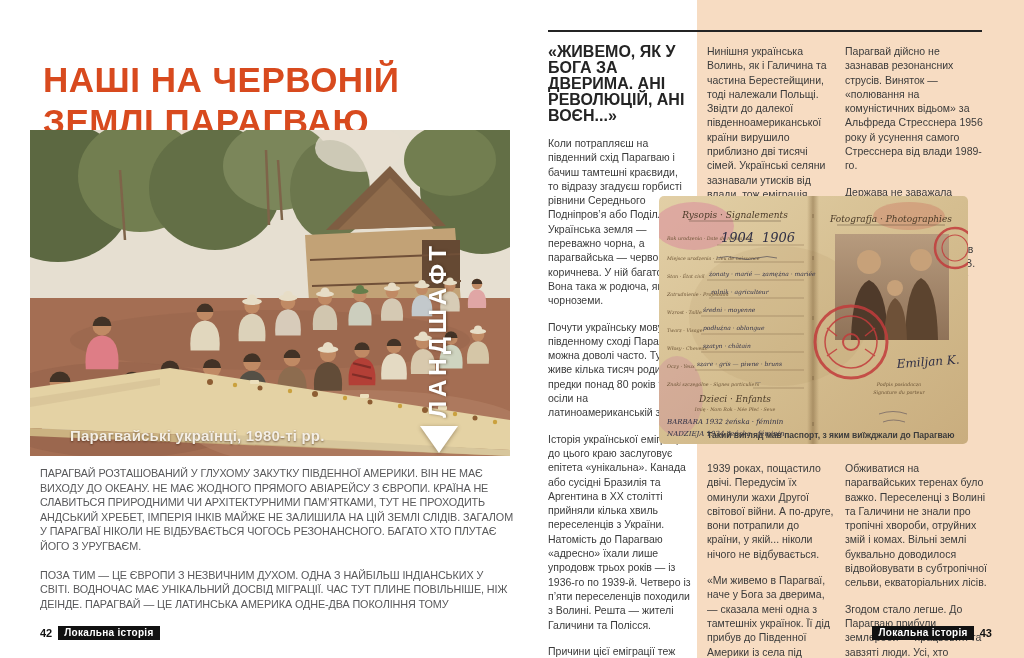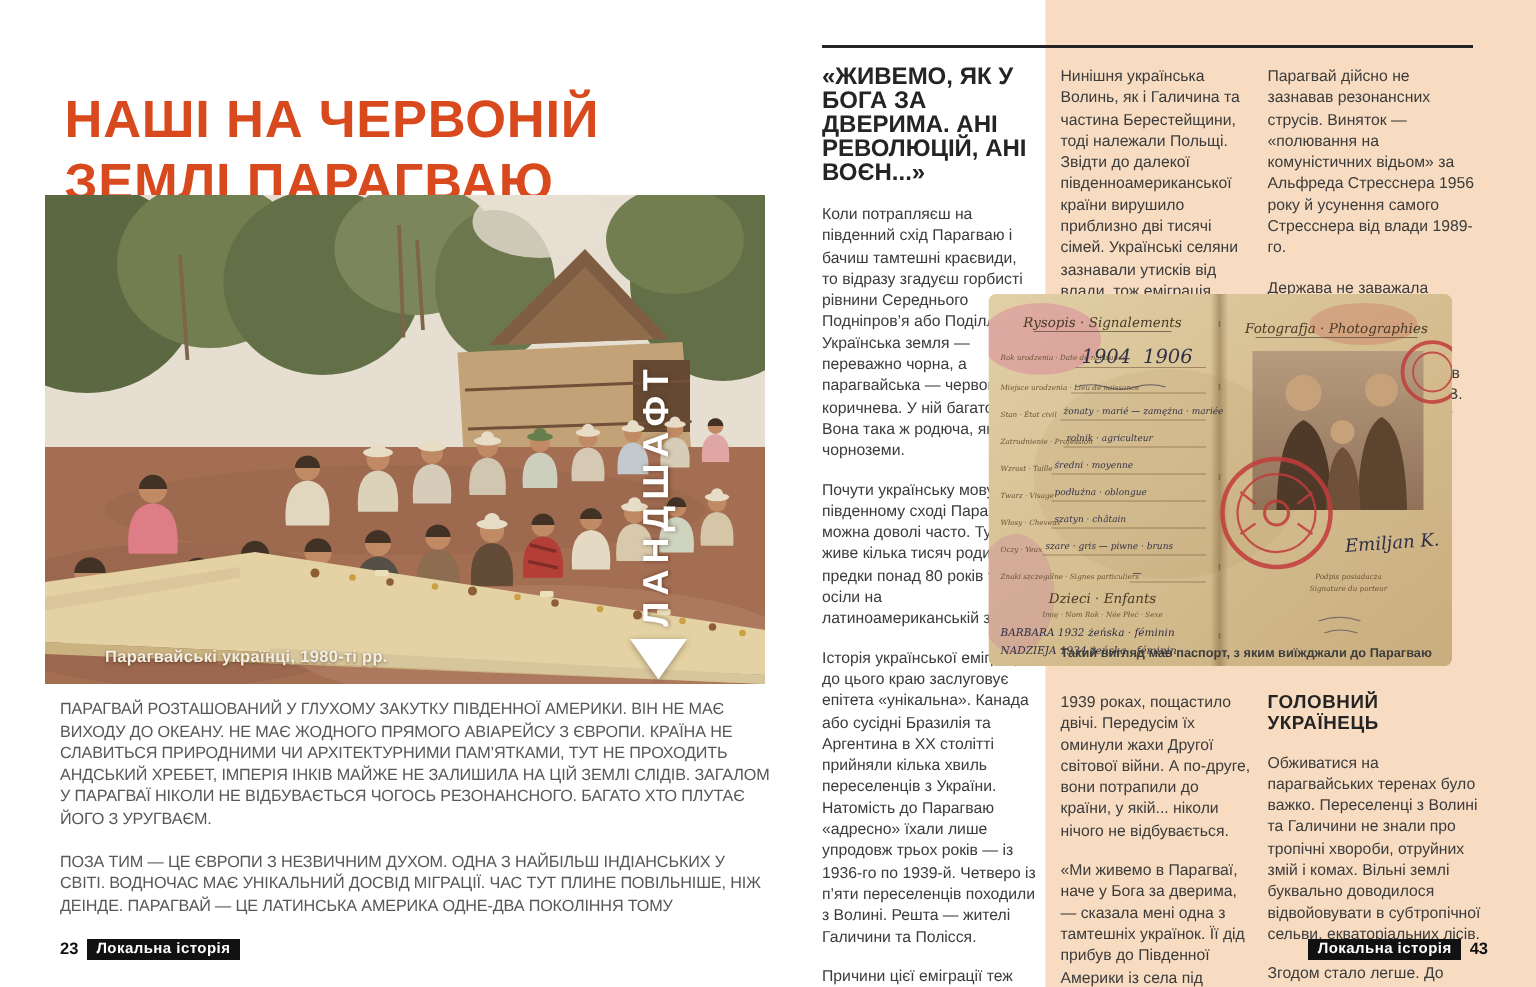--- a/index.html
+++ b/index.html
@@ -4,21 +4,21 @@
 <style>
   html,body{margin:0;padding:0;}
   body{width:1024px;height:658px;position:relative;background:#ffffff;
        font-family:"Liberation Sans",sans-serif;overflow:hidden;}
   .abs{position:absolute;}
 
   
   .title{left:43px;top:36px;width:460px;font-size:35px;line-height:1.2;
          font-weight:bold;color:#d84a1e;letter-spacing:.5px;}
   .photo{left:30px;top:130px;width:480px;height:326px;overflow:hidden;background:#9b6b52;}
-  .photo-caption{left:12px;bottom:12px;color:#f4efe6;font-size:11px;font-weight:bold;
+  .photo-caption{left:12px;bottom:12px;color:#f4efe6;font-size:15px;font-weight:bold;
                  text-shadow:0 1px 2px rgba(60,30,10,.6);letter-spacing:.2px;padding-left:28px;}
   .vertical-label{left:308px;top:185px;width:200px;height:30px;text-align:center;
                   transform:rotate(-90deg);color:#ffffff;font-size:24px;font-weight:bold;
                   letter-spacing:4px;line-height:30px;text-shadow:0 1px 3px rgba(50,30,10,.5);}
   .down-triangle{left:390px;top:296px;width:0;height:0;
                  border-left:19px solid transparent;border-right:19px solid transparent;
                  border-top:27px solid #ffffff;filter:drop-shadow(0 1px 2px rgba(50,30,10,.4));}
   .lead{left:40px;top:466px;width:474px;font-size:10.8px;line-height:14.6px;
         color:#58585a;letter-spacing:-0.1px;}
   .lead p{margin:0 0 14px 0;}
@@ -255,21 +255,21 @@
   <div class="abs down-triangle"></div>
   <div class="abs photo-caption">Парагвайські українці, 1980-ті рр.</div>
 </div>
 
 <div class="abs lead">
   <p>ПАРАГВАЙ РОЗТАШОВАНИЙ У ГЛУХОМУ ЗАКУТКУ ПІВДЕННОЇ АМЕРИКИ. ВІН НЕ МАЄ ВИХОДУ ДО ОКЕАНУ. НЕ МАЄ ЖОДНОГО ПРЯМОГО АВІАРЕЙСУ З ЄВРОПИ. КРАЇНА НЕ СЛАВИТЬСЯ ПРИРОДНИМИ ЧИ АРХІТЕКТУРНИМИ ПАМ’ЯТКАМИ, ТУТ НЕ ПРОХОДИТЬ АНДСЬКИЙ ХРЕБЕТ, ІМПЕРІЯ ІНКІВ МАЙЖЕ НЕ ЗАЛИШИЛА НА ЦІЙ ЗЕМЛІ СЛІДІВ. ЗАГАЛОМ У ПАРАГВАЇ НІКОЛИ НЕ ВІДБУВАЄТЬСЯ ЧОГОСЬ РЕЗОНАНСНОГО. БАГАТО ХТО ПЛУТАЄ ЙОГО З УРУГВАЄМ.</p>
   <p>ПОЗА ТИМ — ЦЕ ЄВРОПИ З НЕЗВИЧНИМ ДУХОМ. ОДНА З НАЙБІЛЬШ ІНДІАНСЬКИХ У СВІТІ. ВОДНОЧАС МАЄ УНІКАЛЬНИЙ ДОСВІД МІГРАЦІЇ. ЧАС ТУТ ПЛИНЕ ПОВІЛЬНІШЕ, НІЖ ДЕІНДЕ. ПАРАГВАЙ — ЦЕ ЛАТИНСЬКА АМЕРИКА ОДНЕ-ДВА ПОКОЛІННЯ ТОМУ</p>
 </div>
 
 <div class="abs footer footer-left">
-  <span class="page-num">23</span>
+  <span class="page-num">42</span>
   <span class="logo-badge">Локальна історія</span>
 </div>
 
 <div class="abs col mid-col">
   <p class="mid-heading">«ЖИВЕМО, ЯК У БОГА ЗА ДВЕРИМА. АНІ РЕВОЛЮЦІЙ, АНІ ВОЄН...»</p>
   <p>Коли потрапляєш на південний схід Парагваю і бачиш тамтешні краєвиди, то відразу згадуєш горбисті рівнини Середнього Подніпров’я або Поділля. Українська земля — переважно чорна, а парагвайська — червоно-коричнева. У ній багато міді. Вона така ж родюча, як наші чорноземи.</p>
   <p>Почути українську мову на південному сході Парагваю можна доволі часто. Тут живе кілька тисяч родин, чиї предки понад 80 років тому осіли на латиноамериканській землі.</p>
   <p>Історія української еміграції до цього краю заслуговує епітета «унікальна». Канада або сусідні Бразилія та Аргентина в ХХ столітті прийняли кілька хвиль переселенців з України. Натомість до Парагваю «адресно» їхали лише упродовж трьох років — із 1936-го по 1939-й. Четверо із п’яти переселенців походили з Волині. Решта — жителі Галичини та Полісся.</p>
   <p>Причини цієї еміграції теж унікальні. У 1935 році Парагвай закінчив безглузду, але переможну для нього Чакську війну з Болівією. Воювали начебто за нафтоносні райони Гран-Чако, але нафти так і не знайшли. Країна зазнала великих людських втрат. Уряд Парагваю постав перед демографічною проблемою і звернувся до європейських країн із проханням прислати мігрантів.</p>
 
@@ -394,21 +394,20 @@
 </div>
 
 <div class="abs passport-caption">Такий вигляд мав паспорт, з яким виїжджали до Парагваю</div>
 
 <div class="abs col r-col3">
   <p>1939 роках, пощастило двічі. Передусім їх оминули жахи Другої світової війни. А по-друге, вони потрапили до країни, у якій... ніколи нічого не відбувається.</p>
   <p>«Ми живемо в Парагваї, наче у Бога за дверима, — сказала мені одна з тамтешніх українок. Її дід прибув до Південної Америки із села під Ковелем. — Ані революцій, ані війн».</p>
 
 </div>
 <div class="abs col r-col4">
-  <p class="section-heading">ГОЛОВНИЙ УКРАЇНЕЦЬ</p>
   <p>Обживатися на парагвайських теренах було важко. Переселенці з Волині та Галичини не знали про тропічні хвороби, отруйних змій і комах. Вільні землі буквально доводилося відвойовувати в субтропічної сельви, екваторіальних лісів.</p>
   <p>Згодом стало легше. До Парагваю прибули землероби — працьовиті та завзяті люди. Усі, хто прагнув, налагодили власне господарство, стали успішними землевласника-</p>
 </div>
 
 <div class="abs footer footer-right">
   <span class="logo-badge">Локальна історія</span>
   <span class="page-num">43</span>
 </div>
 
 </body></html>

